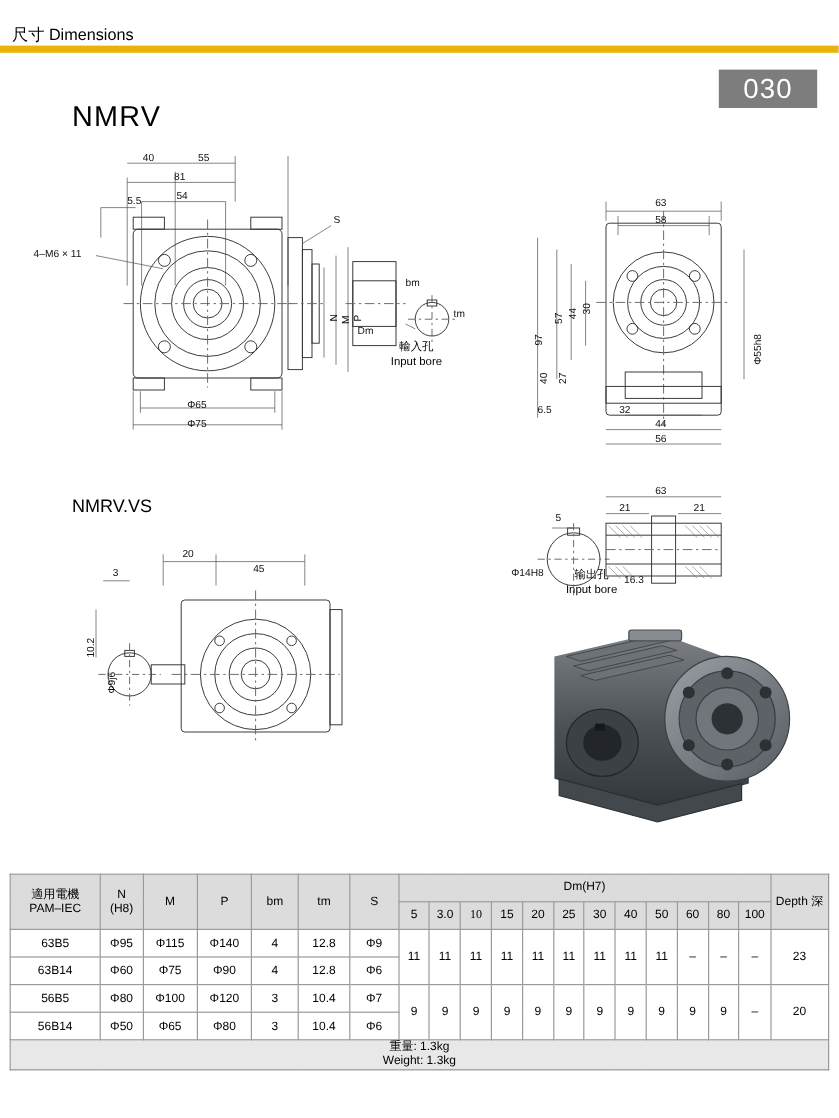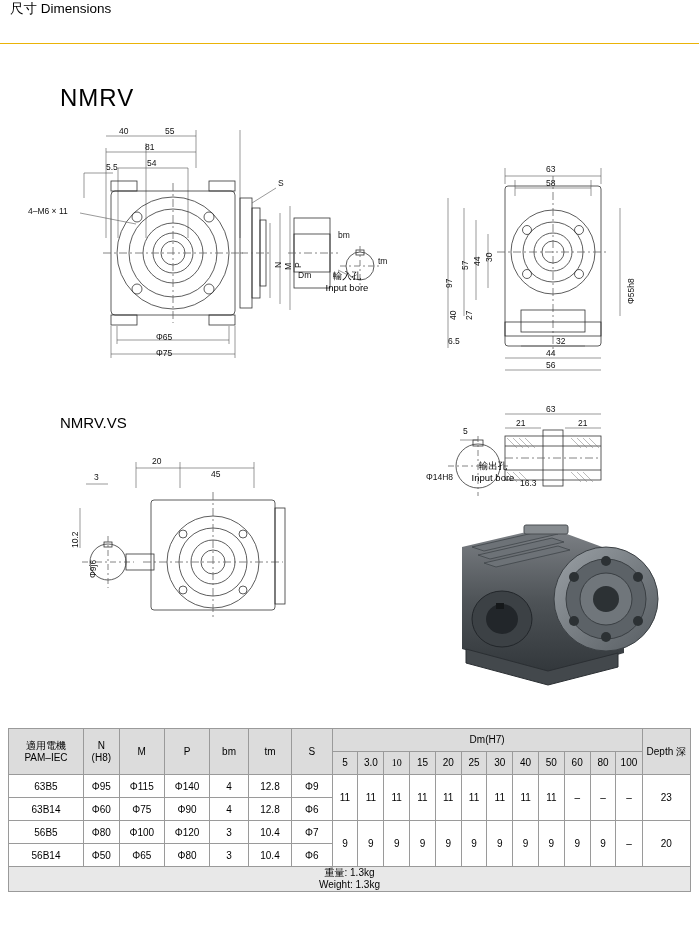--- a/index.html
+++ b/index.html
@@ -22,22 +22,22 @@
   }
   
   .doc-header {
     position: absolute;
     left: 0; top: 0;
     width: 699px; height: 44px;
     box-sizing: border-box;
     padding-left: 10px;
     font-size: 13.5px;
     display: flex;
-    align-items: flex-start;
-    border-bottom: 1px solid #eab308;
+    align-items: flex-end;
+    border-bottom: 6px solid #eab308;
   }
   
   .drawing-area {
     position: absolute;
     left: 8px; top: 48px;
     width: 683px; height: 680px;
     background: #ffffff;
   }
   .model-title {
     position: absolute;
@@ -72,20 +72,21 @@
   .dim.v {
     transform-origin: 0 0;
     transform: rotate(-90deg);
   }
   .cap {
     position: absolute;
     font-size: 9.5px;
     line-height: 12px;
     text-align: center;
     white-space: nowrap;
+    margin-top: 14px;
   }
   
   svg.layer {
     position: absolute;
     left: 0; top: 0;
     width: 683px; height: 680px;
     overflow: visible;
   }
   
   .spec-table {
@@ -134,20 +135,21 @@
 <div class="page">
 
   <div class="doc-header">
     <span>尺寸 Dimensions</span>
   </div>
 
   <div class="drawing-area">
 
     <div class="model-title">NMRV</div>
     <div class="model-title-2">NMRV.VS</div>
+    <div class="size-badge">030</div>
 
     <svg class="layer" viewBox="0 0 683 680">
       <g stroke="#333" fill="none" stroke-width="0.8">
 
         <g stroke="#555" stroke-width="0.6">
           <line x1="98" y1="100" x2="98" y2="190"></line>
           <line x1="138" y1="95" x2="138" y2="190"></line>
           <line x1="188" y1="82" x2="188" y2="120"></line>
           <line x1="232" y1="82" x2="232" y2="190"></line>
 
@@ -361,21 +363,21 @@
 
     <div class="dim" style="left:538px; top:116px;">63</div>
     <div class="dim" style="left:538px; top:130px;">58</div>
     <div class="dim v" style="left:436px; top:240px;">97</div>
     <div class="dim v" style="left:452px; top:222px;">57</div>
     <div class="dim v" style="left:464px; top:218px;">44</div>
     <div class="dim v" style="left:476px; top:214px;">30</div>
     <div class="dim v" style="left:440px; top:272px;">40</div>
     <div class="dim v" style="left:456px; top:272px;">27</div>
     <div class="dim" style="left:440px; top:288px;">6.5</div>
-    <div class="dim" style="left:548px; top:288px;">32</div>
+    <div class="dim" style="left:508px; top:288px;">32</div>
     <div class="dim" style="left:538px; top:300px;">44</div>
     <div class="dim" style="left:538px; top:312px;">56</div>
     <div class="dim v" style="left:618px; top:256px;">Φ55h8</div>
 
     <div class="dim" style="left:538px; top:356px;">63</div>
     <div class="dim" style="left:508px; top:370px;">21</div>
     <div class="dim" style="left:570px; top:370px;">21</div>
     <div class="dim" style="left:455px; top:378px;">5</div>
     <div class="dim" style="left:418px; top:424px;">Φ14H8</div>
     <div class="dim" style="left:492px; top:430px;margin-left:20px;">16.3</div>

